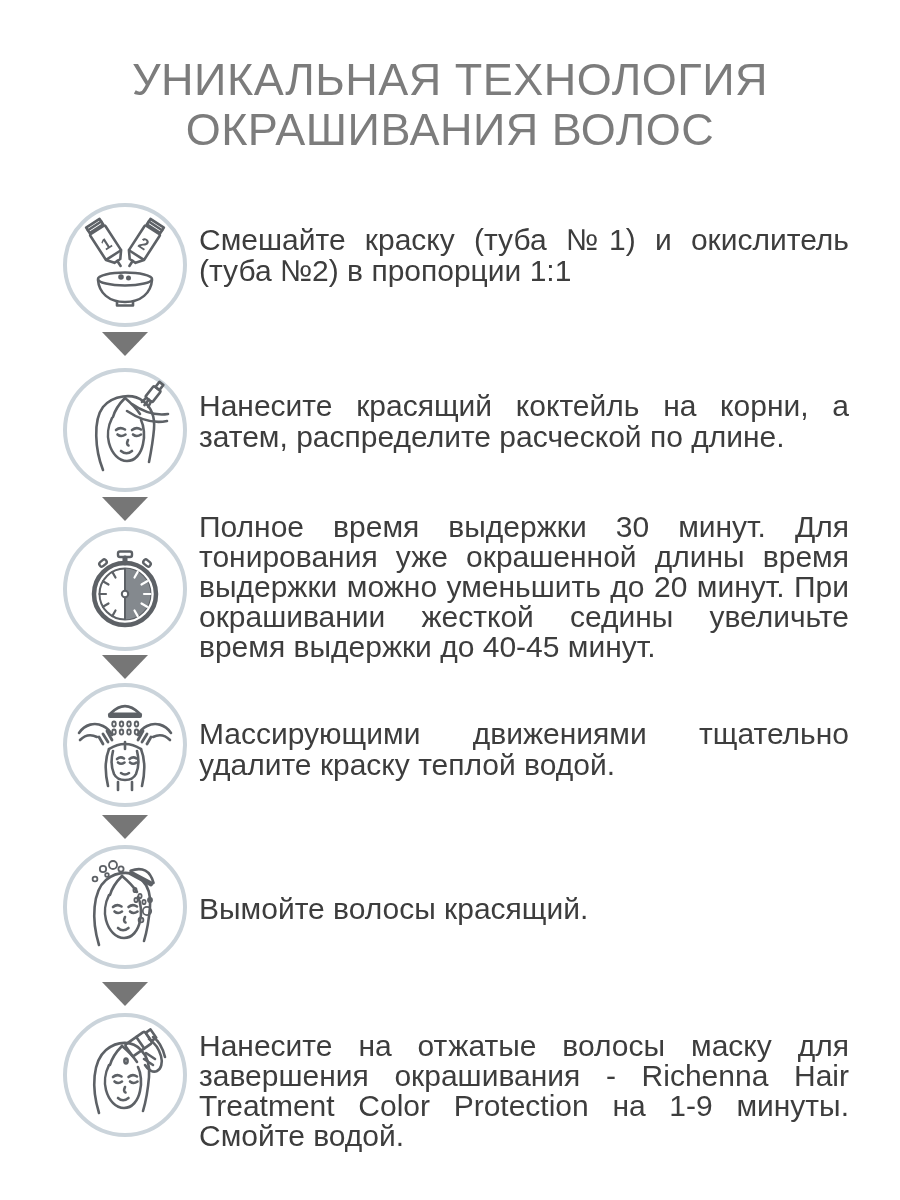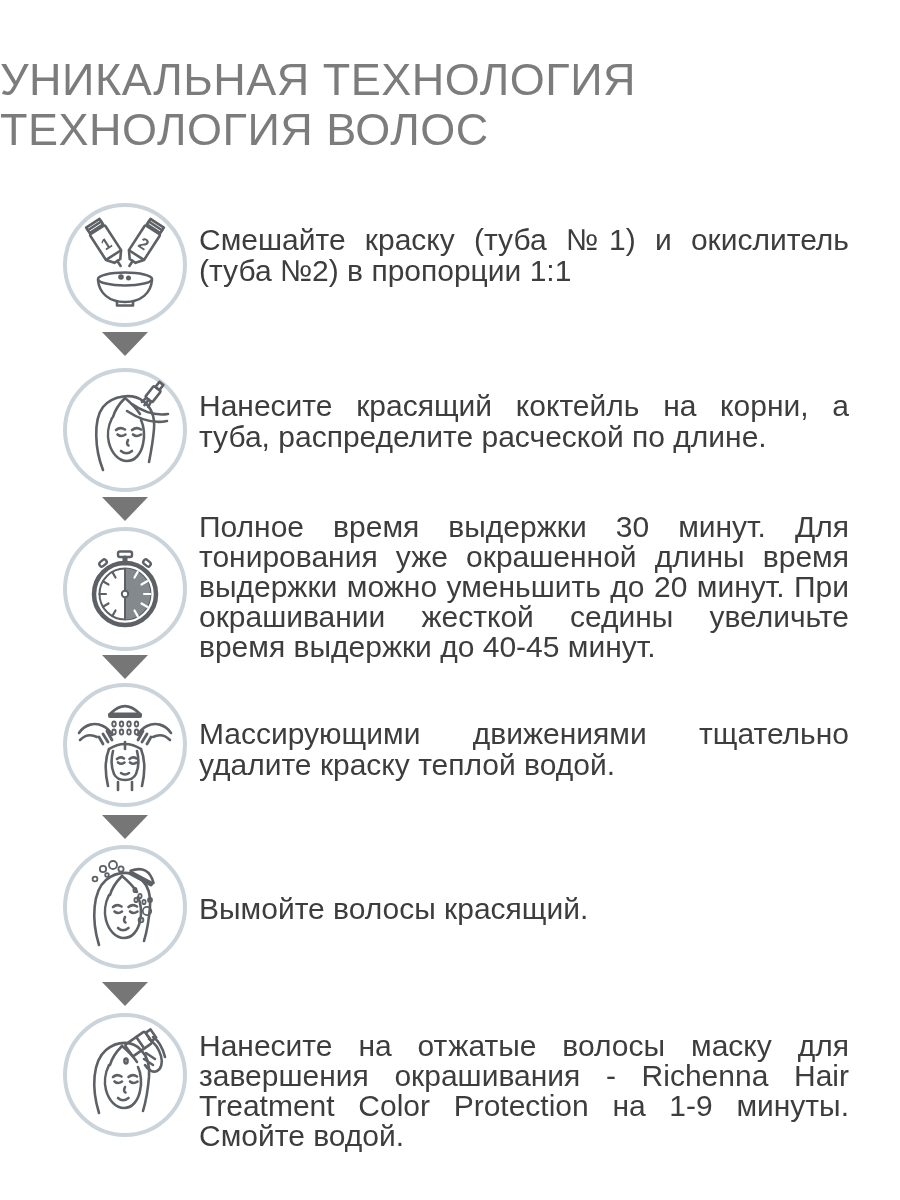--- a/index.html
+++ b/index.html
@@ -2,21 +2,21 @@
 <html><head>
 <meta charset="utf-8">
 <style>
   html,body{margin:0;padding:0;background:#ffffff;}
   .canvas{
     position:relative;width:900px;height:1200px;background:#ffffff;overflow:hidden;
     font-family:"Liberation Sans",sans-serif;
   }
   .title{
     position:absolute;left:0;top:55px;width:900px;
-    color:#7c7c7c;font-size:45px;line-height:50px;
+    text-align:center;color:#7c7c7c;font-size:45px;line-height:50px;
     font-weight:400;letter-spacing:0.5px;
   }
   .step-circle{
     position:absolute;left:63px;width:124px;height:124px;box-sizing:border-box;
     border:4px solid #cbd4db;border-radius:50%;background:#ffffff;
     display:flex;align-items:center;justify-content:center;
   }
   .step-circle svg{display:block;}
   .c1{top:203px}.c2{top:368px}.c3{top:527px}.c4{top:683px}.c5{top:845px}.c6{top:1013px}
   .arrow-down{
@@ -35,21 +35,21 @@
   .ico{stroke:#5d6166;fill:none;stroke-width:2.6;stroke-linecap:round;stroke-linejoin:round;}
   .ico text{stroke:none;fill:#5d6166;font-family:"Liberation Sans",sans-serif;font-weight:bold;}
 </style>
 </head>
 <body>
 
 <div class="canvas">
 
   <div class="title">
     <div>УНИКАЛЬНАЯ ТЕХНОЛОГИЯ</div>
-    <div>ТЕХНОЛОГИЯ ВОЛОС</div>
+    <div>ОКРАШИВАНИЯ ВОЛОС</div>
   </div>
 
   <div class="step-circle c1">
     <svg width="104" height="104" viewBox="0 0 104 104">
       <g class="ico">
         <ellipse cx="52" cy="66" rx="27" ry="6.5"></ellipse>
         <path d="M25,67 C26,80 36,89 52,89 C68,89 78,80 79,67"></path>
         <path d="M44,89 L44,92.5 L60,92.5 L60,89"></path>
         <circle cx="48" cy="64" r="1.5"></circle>
           <circle cx="55.5" cy="65" r="1.2"></circle>
@@ -93,21 +93,21 @@
         <g transform="translate(77,20) rotate(38)">
           <rect x="-4.5" y="-12" width="9" height="14" rx="1.5"></rect>
           <line x1="-3" y1="2" x2="-4" y2="8"></line>
           <line x1="0" y1="2" x2="0" y2="9"></line>
           <line x1="3" y1="2" x2="4" y2="8"></line>
           <rect x="-2.5" y="-18.5" width="5" height="6.5"></rect>
         </g>
       </g>
     </svg>
   </div>
-  <div class="step-text t2">Нанесите красящий коктейль на корни, а туба, распределите расческой по длине.</div>
+  <div class="step-text t2">Нанесите красящий коктейль на корни, а затем, распределите расческой по длине.</div>
   <div class="arrow-down a2"></div>
 
   <div class="step-circle c3">
     <svg width="104" height="104" viewBox="0 0 104 104">
       <g class="ico">
         <circle cx="52" cy="57" r="31" stroke-width="4.5"></circle>
         <circle cx="52" cy="57" r="25.5" stroke-width="2"></circle>
         <path d="M52,31.5 A25.5,25.5 0 0 1 52,82.5 Z" fill="#84898e" stroke="none"></path>
         <g stroke="#ffffff" stroke-width="2.2">
           <line x1="64.7" y1="34.9" x2="61.5" y2="40.5"></line>

